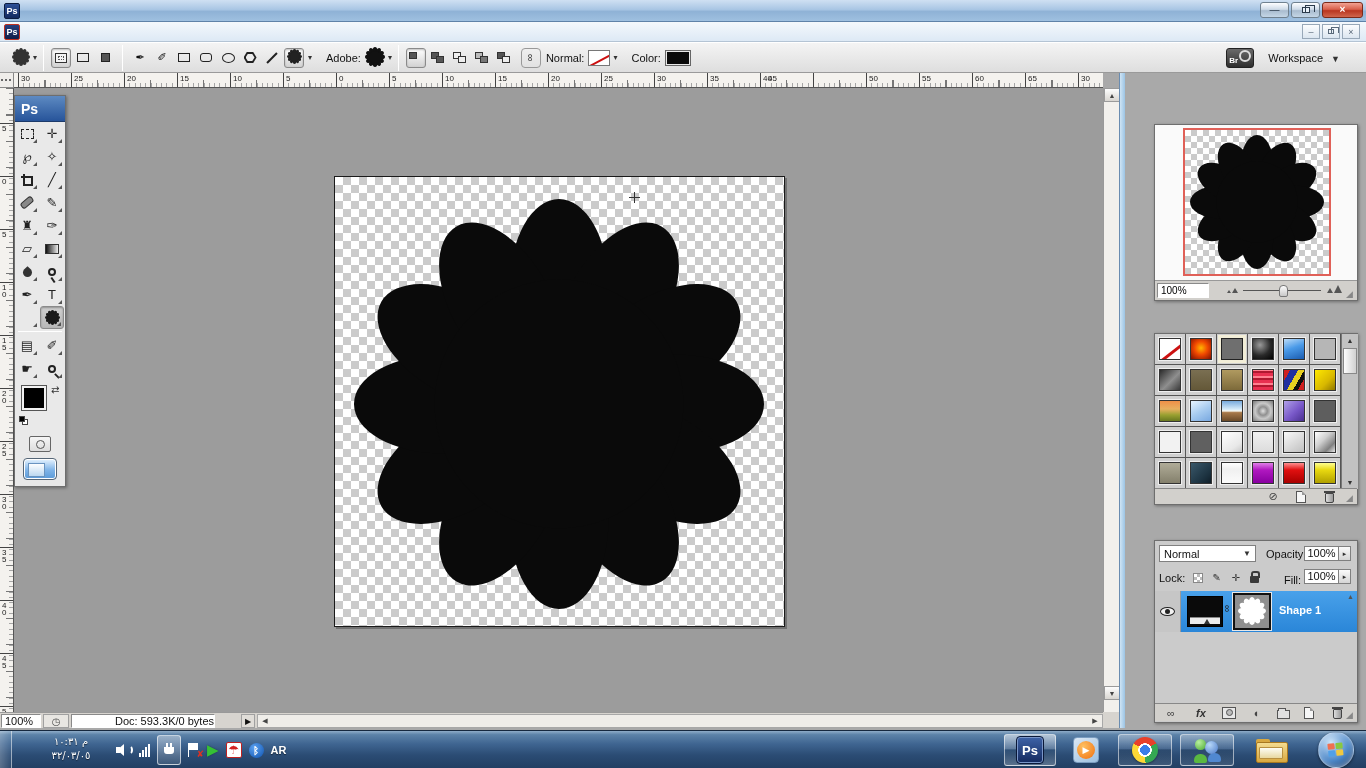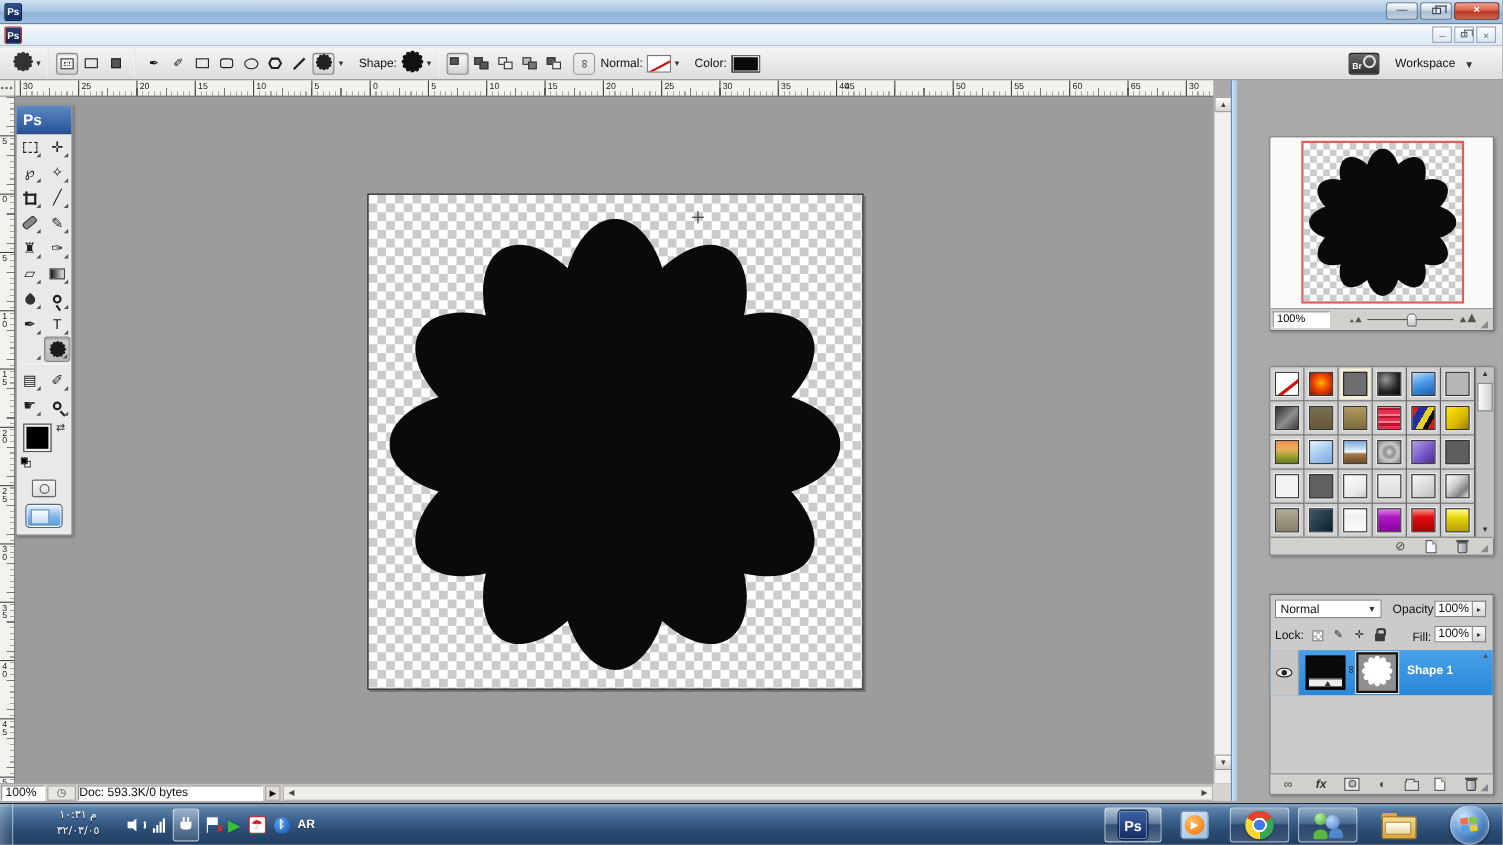--- a/index.html
+++ b/index.html
@@ -100,21 +100,21 @@
   #cursor-crosshair:after { content:""; position:absolute; left:0; top:5px; width:11px; height:1px; background:#333; }
 
   
   #vscroll { position:absolute; left:1103px; top:88px; width:16px; height:624px; background:#f2f0ec; border-left:1px solid #999; }
   .sb-arrow { position:absolute; left:0; width:16px; height:14px; background:linear-gradient(#fdfdfd,#d8d5d0); border:1px solid #9a9a9a;
     display:flex; align-items:center; justify-content:center; font-size:7px; color:#444; }
   #statusbar { position:absolute; left:0; top:712px; width:1119px; height:16px; background:#d7d4cf; border-top:1px solid #999; font-size:11px; color:#111; }
   .inset { border:1px solid; border-color:#8a8a8a #fff #fff #8a8a8a; background:#fff; }
   #status-zoom { position:absolute; left:1px; top:1px; width:40px; height:14px; padding:0 3px; line-height:13px; }
   #status-clockbtn { position:absolute; left:43px; top:1px; width:26px; height:14px; display:flex; align-items:center; justify-content:center; background:#e8e6e2; border:1px solid #a0a0a0; font-size:10px; color:#555; }
-  #status-doc { position:absolute; left:71px; top:1px; width:168px; height:14px; text-align:left; line-height:13px; }
+  #status-doc { position:absolute; left:71px; top:1px; width:144px; height:14px; text-align:right; line-height:13px; }
   #status-flyout { position:absolute; left:241px; top:1px; width:14px; height:14px; display:flex; align-items:center; justify-content:center; font-size:8px; background:#e0ddd8; border:1px solid #a0a0a0; }
   #hscroll { position:absolute; left:257px; top:1px; width:846px; height:14px; background:#efede9; border:1px solid #a8a8a8; }
   #hscroll .left { position:absolute; left:0; top:0; width:14px; height:12px; font-size:7px; color:#444; display:flex; align-items:center; justify-content:center; }
   #hscroll .right { position:absolute; right:0; top:0; width:14px; height:12px; font-size:7px; color:#444; display:flex; align-items:center; justify-content:center; }
   #status-corner { position:absolute; left:1103px; top:712px; width:16px; height:16px; background:#d7d4cf; }
 
   
   #app-edge { position:absolute; left:1119px; top:73px; width:6px; height:655px; background:linear-gradient(90deg,#cfe4f4,#9cc4e4); border-left:1px solid #6a8cb0; }
   #desktop-right { position:absolute; left:1125px; top:73px; width:241px; height:657px; background:#a9a9a9; }
 
@@ -370,21 +370,21 @@
             <ellipse cx="0" cy="-64" rx="27" ry="48" fill="#222222" transform="rotate(180)"></ellipse>
             <ellipse cx="0" cy="-64" rx="27" ry="48" fill="#222222" transform="rotate(210)"></ellipse>
             <ellipse cx="0" cy="-64" rx="27" ry="48" fill="#222222" transform="rotate(240)"></ellipse>
             <ellipse cx="0" cy="-64" rx="27" ry="48" fill="#222222" transform="rotate(270)"></ellipse>
             <ellipse cx="0" cy="-64" rx="27" ry="48" fill="#222222" transform="rotate(300)"></ellipse>
             <ellipse cx="0" cy="-64" rx="27" ry="48" fill="#222222" transform="rotate(330)"></ellipse>
             <circle r="68" fill="#222222"></circle>
           </svg></span>
       </div>
     <span class="ob-caret">▾</span>
-    <span class="ob-label" style="margin-left:14px">Shape:</span>
+    <span class="ob-label" style="margin-left:14px">Adobe:</span>
     <div style="display:flex;align-items:center;">
       <span id="ob-shape-flower"><svg viewBox="-112 -112 224 224" width="20" height="20">
             <ellipse cx="0" cy="-64" rx="27" ry="48" fill="#111111" transform="rotate(0)"></ellipse>
             <ellipse cx="0" cy="-64" rx="27" ry="48" fill="#111111" transform="rotate(30)"></ellipse>
             <ellipse cx="0" cy="-64" rx="27" ry="48" fill="#111111" transform="rotate(60)"></ellipse>
             <ellipse cx="0" cy="-64" rx="27" ry="48" fill="#111111" transform="rotate(90)"></ellipse>
             <ellipse cx="0" cy="-64" rx="27" ry="48" fill="#111111" transform="rotate(120)"></ellipse>
             <ellipse cx="0" cy="-64" rx="27" ry="48" fill="#111111" transform="rotate(150)"></ellipse>
             <ellipse cx="0" cy="-64" rx="27" ry="48" fill="#111111" transform="rotate(180)"></ellipse>
             <ellipse cx="0" cy="-64" rx="27" ry="48" fill="#111111" transform="rotate(210)"></ellipse>

